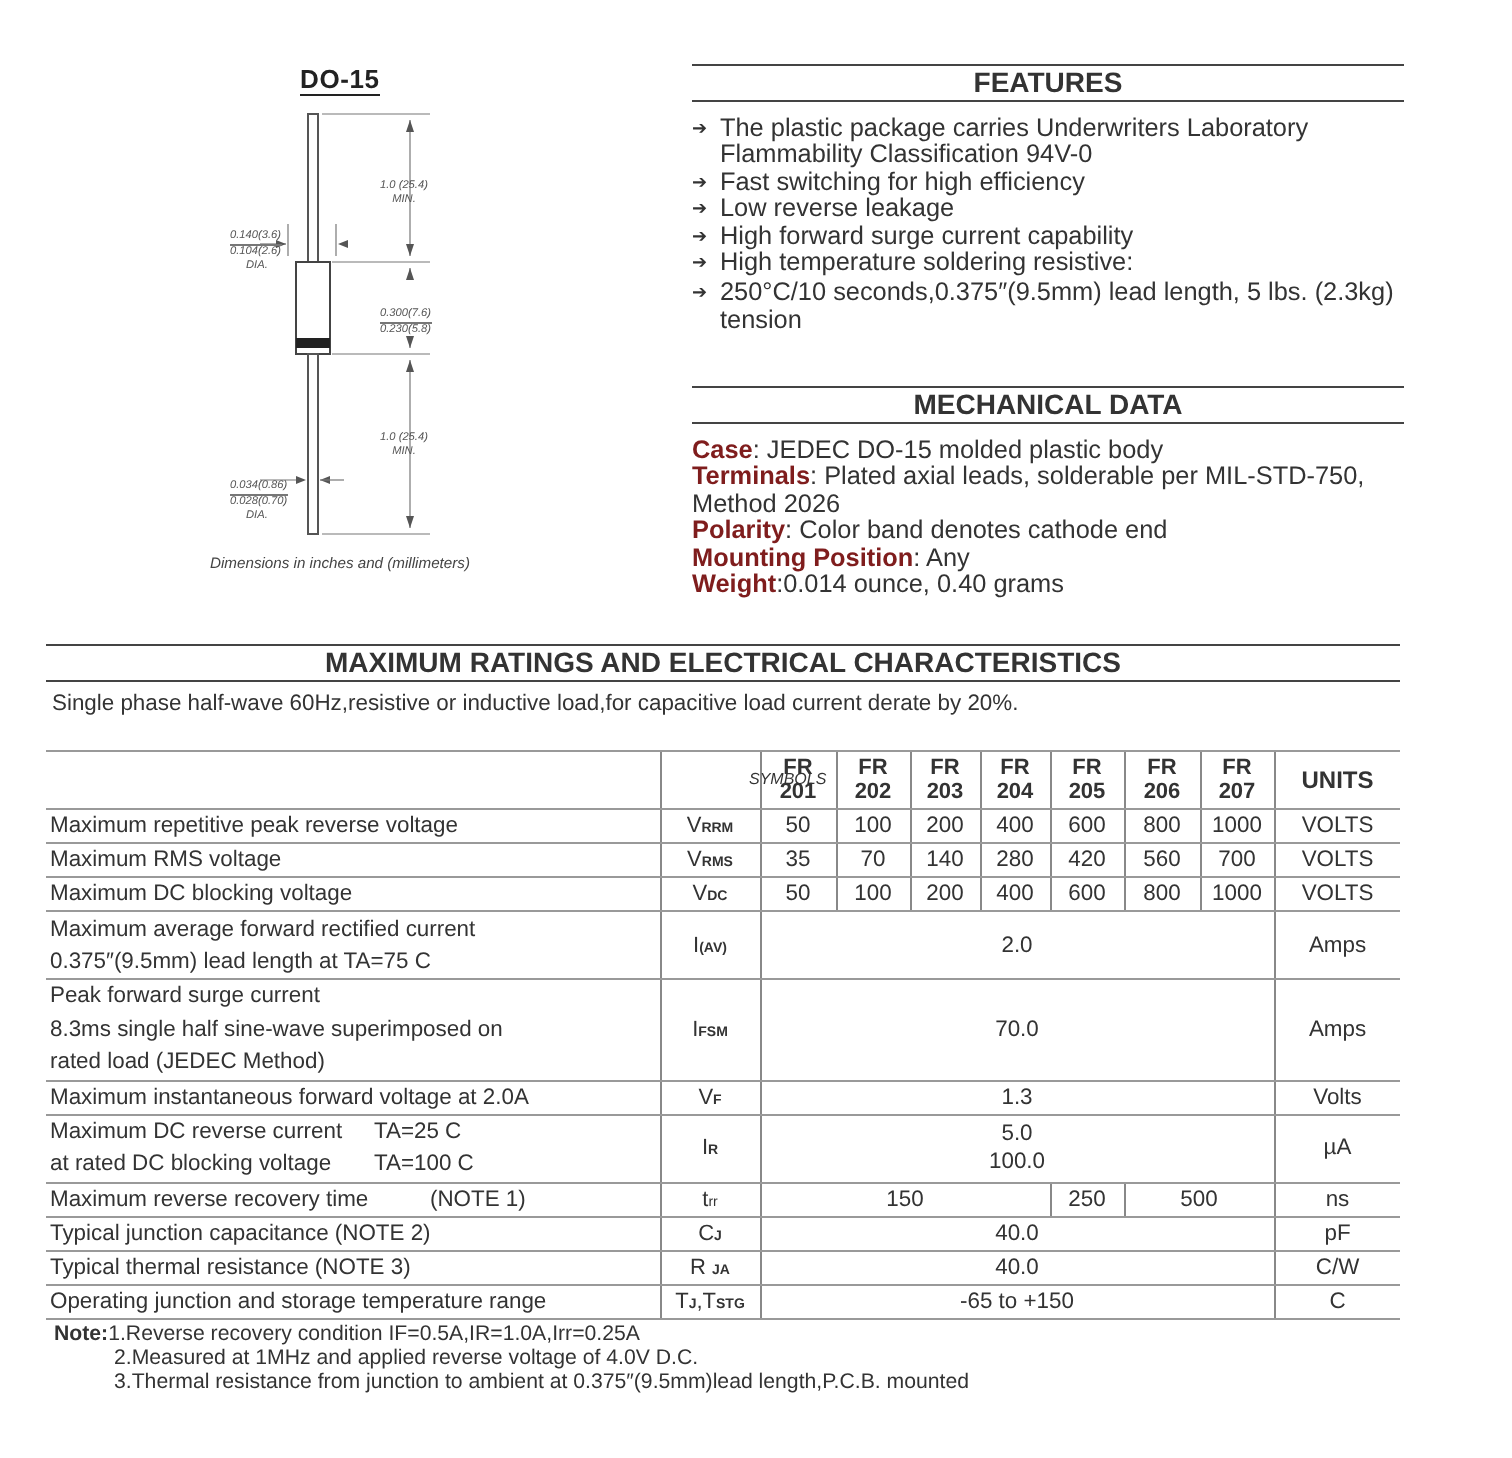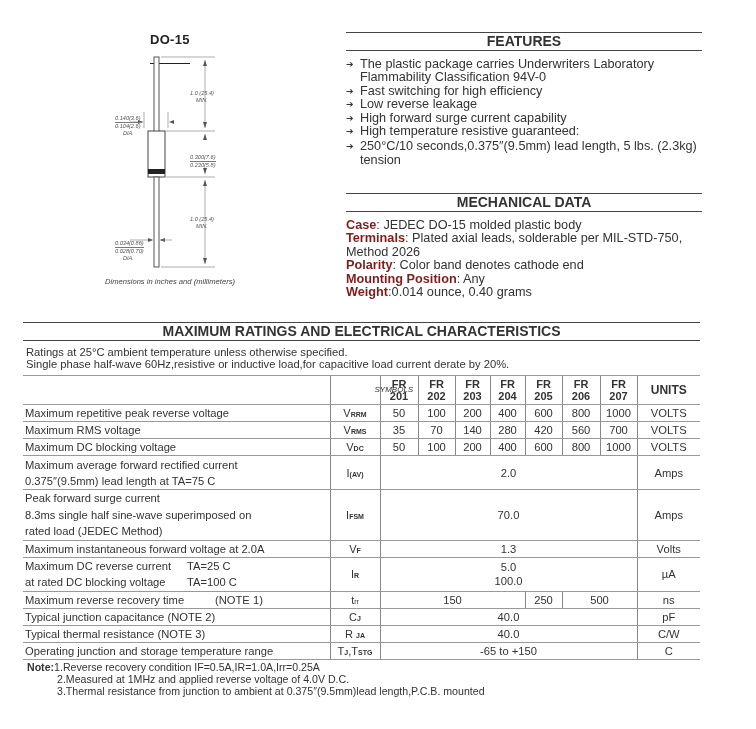--- a/index.html
+++ b/index.html
@@ -2,21 +2,21 @@
 <html><head>
   <meta charset="utf-8">
   <style>
     html, body { margin: 0; padding: 0; background: #ffffff; }
     body { width: 756px; height: 729px; position: relative; overflow: hidden;
            font-family: "Liberation Sans", "DejaVu Sans", sans-serif; color: #2a2a2a; }
     .abs { position: absolute; }
 
     
     .pkg-title { left: 150px; top: 32px; font-weight: bold; font-size: 13px; color: #222;
-                 border-bottom: 1.5px solid #222; padding-bottom: 16px; letter-spacing: 0.3px; }
+                 border-bottom: 1.5px solid #222; padding-bottom: 0px; letter-spacing: 0.3px; }
     .dim { font-size: 5.6px; color: #555; font-style: italic; line-height: 7px; }
     .dim-caption { left: 105px; top: 277px; font-size: 7.6px; font-style: italic; color: #444; }
 
     
     .sec-head { border-top: 1.5px solid #444; border-bottom: 1.5px solid #444; text-align: center;
                 font-weight: bold; font-size: 14px; color: #333; height: 17px; line-height: 17px; }
 
     .feat-list { left: 346px; top: 58px; width: 380px; font-size: 12.7px; line-height: 13.4px; color: #333; }
     .feat-item { position: relative; padding-left: 14px; }
     .feat-item .bullet { position: absolute; left: 0; top: 0; font-size: 9px; color: #333; }
@@ -110,37 +110,36 @@
 </div>
 <div class="abs dim-caption">Dimensions in inches and (millimeters)</div>
 
 <div class="abs sec-head" style="left:346px;top:32px;width:356px;">FEATURES</div>
 
 <div class="abs feat-list">
   <div class="feat-item"><span class="bullet">➔</span><span>The plastic package carries Underwriters Laboratory Flammability Classification 94V-0</span></div>
   <div class="feat-item"><span class="bullet">➔</span><span>Fast switching for high efficiency</span></div>
   <div class="feat-item"><span class="bullet">➔</span><span>Low reverse leakage</span></div>
   <div class="feat-item"><span class="bullet">➔</span><span>High forward surge current capability</span></div>
-  <div class="feat-item"><span class="bullet">➔</span><span>High temperature resistive guaranteed:</span></div>
+  <div class="feat-item"><span class="bullet">➔</span><span>High temperature soldering resistive:</span></div>
   <div class="feat-item" style="margin-top:2px;"><span class="bullet">➔</span><span>250°C/10 seconds,0.375″(9.5mm) lead length, 5 lbs. (2.3kg) tension</span></div>
 </div>
 
 <div class="abs sec-head" style="left:346px;top:193px;width:356px;">MECHANICAL DATA</div>
 
 <div class="abs mech">
   <div><b>Case</b><span>: </span><span>JEDEC DO-15 molded plastic body</span></div>
   <div><b>Terminals</b><span>: </span><span>Plated axial leads, solderable per MIL-STD-750, Method 2026</span></div>
   <div><b>Polarity</b><span>: </span><span>Color band denotes cathode end</span></div>
   <div><b>Mounting Position</b><span>: </span><span>Any</span></div>
   <div><b>Weight</b><span>:</span><span>0.014 ounce, 0.40 grams</span></div>
 </div>
 
 <div class="abs sec-head ratings-head">MAXIMUM RATINGS AND ELECTRICAL CHARACTERISTICS</div>
 <div class="abs ratings-note">
-  <div>Ratings at 25°C ambient temperature unless otherwise specified.</div>
   <div>Single phase half-wave 60Hz,resistive or inductive load,for capacitive load current derate by 20%.</div>
 </div>
 
 <table class="specs">
   <colgroup>
     <col style="width:307px">
       <col style="width:50px">
     <col style="width:38px">
       <col style="width:37px">
       <col style="width:35px">

